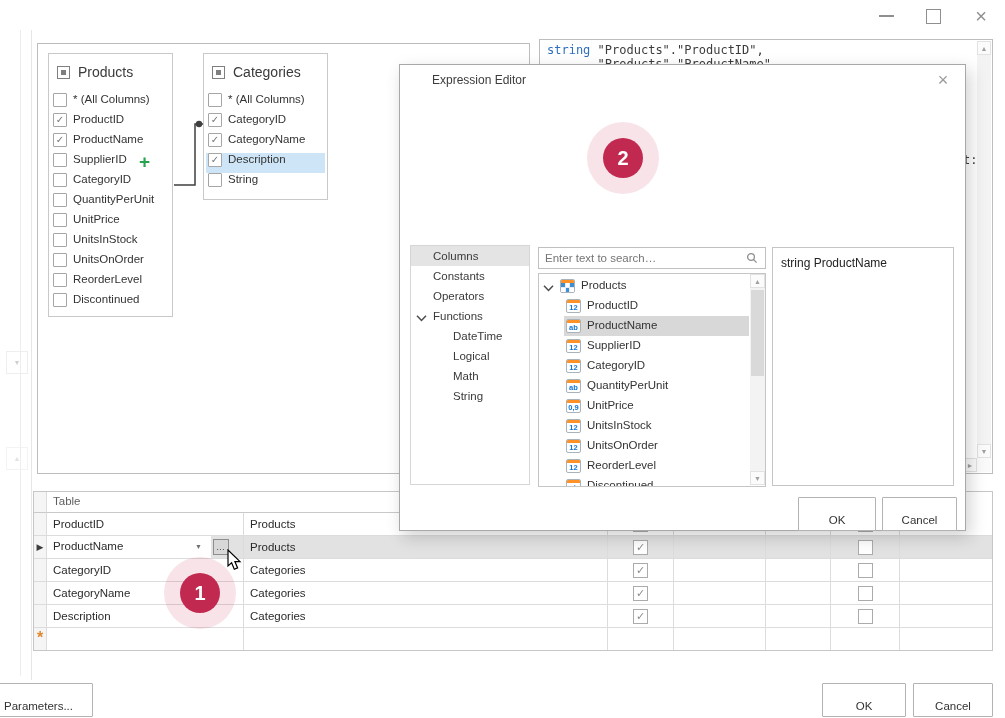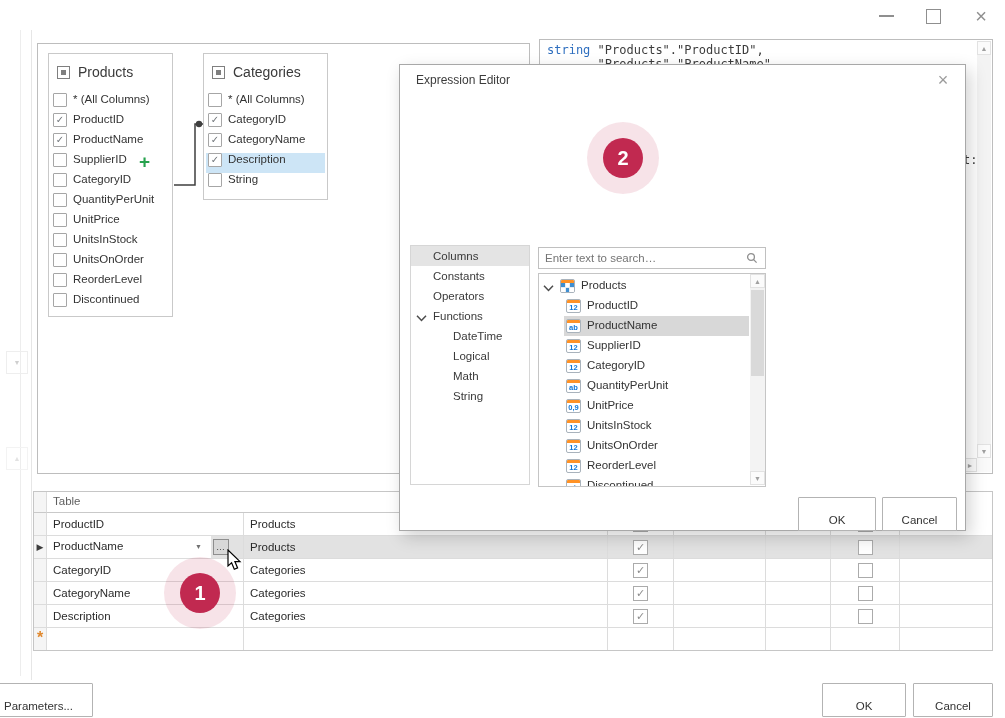--- a/index.html
+++ b/index.html
@@ -290,21 +290,21 @@
 
 <svg class="abs" style="left:227px;top:549px;z-index:100" width="17" height="24" viewBox="0 0 17 24">
   <polygon points="1,1 1,17 4.6,13.8 7.3,20.3 10.6,18.9 7.9,12.6 13,12.6" fill="#fff" stroke="#000" stroke-width="1.2"></polygon>
 </svg>
 
 <button class="btn" style="left:-16px;top:683px;width:109px;height:23px">Parameters...</button>
 <button class="btn" style="left:822px;top:683px;width:84px;height:23px">OK</button>
 <button class="btn" style="left:913px;top:683px;width:80px;height:23px">Cancel</button>
 
 <div class="dialog">
-  <div class="abs" style="left:16px;top:8px;font-size:12px;color:#3c3c3c">Expression Editor</div>
+  <div class="abs" style="left:32px;top:8px;font-size:12px;color:#3c3c3c">Expression Editor</div>
   <div class="abs" style="left:530px;top:4px;width:26px;height:22px;display:flex;align-items:center;justify-content:center;font-size:18px;color:#9b9b9b">
     <span>×</span>
   </div>
 
 
   <div class="badge-halo" style="left:187px;top:57px"></div>
   <div class="badge" style="left:203px;top:73px">2</div>
 
   <div class="box" style="left:138px;top:182px;width:226px;height:20px;border-color:#c0c0c0">
     <input style="position: absolute; left: 4px; top: 1px; width: 195px; height: 16px; border: none; outline: none; font-family: &quot;Liberation Sans&quot;, sans-serif; font-size: 11.5px; color: rgb(51, 51, 51);" placeholder="Enter text to search…">
@@ -437,16 +437,19 @@
           <div class="tree-label" style="left: 48px;">Discontinued</div>
         </div>
       </div>
     <div class="sb-track" style="left:211px;top:0;width:15px;height:211px">
       <div class="sb-btn" style="left:0;top:0;width:15px">▲</div>
       <div class="abs" style="left:1px;top:16px;width:13px;height:86px;background:#d9d9d9"></div>
       <div class="sb-btn" style="left:0;top:197px;width:15px">▼</div>
     </div>
   </div>
 
+  <div class="box" style="left:372px;top:182px;width:180px;height:237px">
+    <div class="abs" style="left:8px;top:8px;font-size:12px;color:#222">string ProductName</div>
+  </div>
 
   <button class="btn" style="left:398px;top:432px;width:78px;height:22px">OK</button>
   <button class="btn" style="left:482px;top:432px;width:75px;height:22px">Cancel</button>
 </div>
 
 </body></html>

